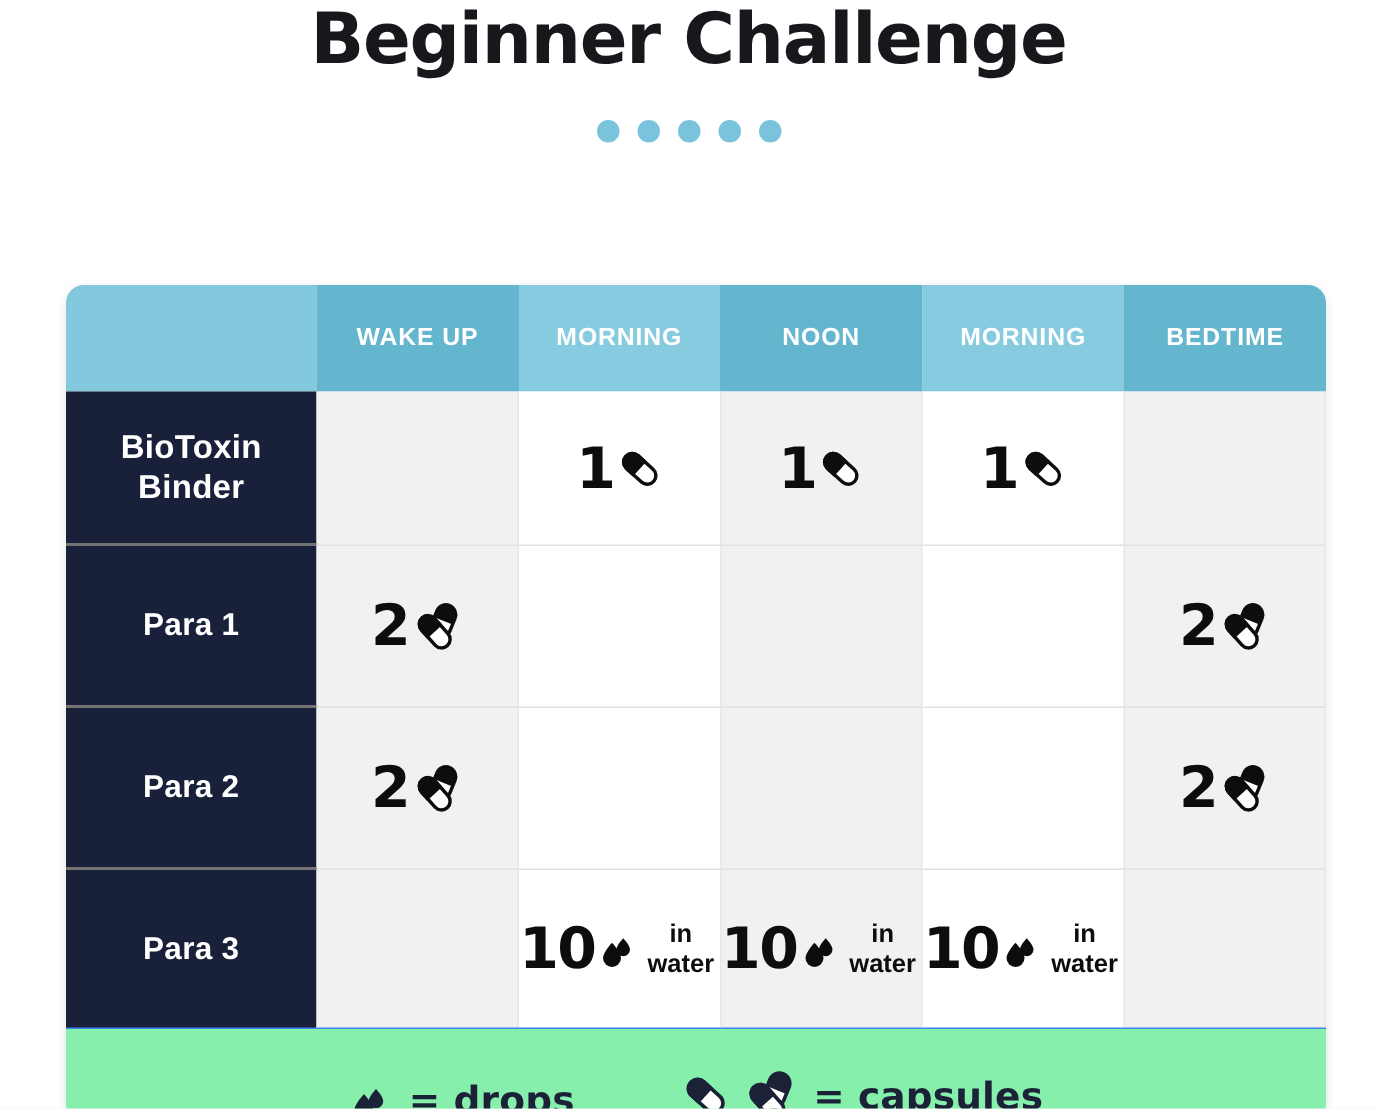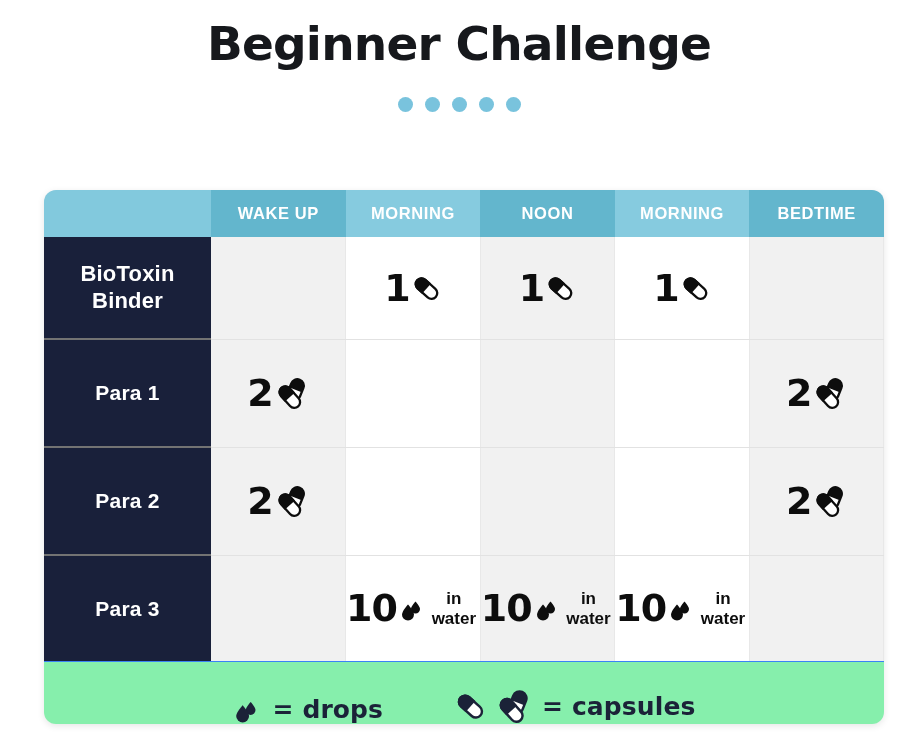--- a/index.html
+++ b/index.html
@@ -21,21 +21,20 @@
     box-sizing: border-box;
   }
 
   
   .title {
     text-align: center;
     font-size: 47px;
     font-weight: 700;
     letter-spacing: -0.8px;
     color: #16181c;
-    padding-top: 17px;
     line-height: 1.15;
     font-family: "DejaVu Sans", sans-serif;
     font-stretch: normal;
   }
 
   
   .dots {
     display: flex;
     justify-content: center;
     align-items: center;
@@ -68,21 +67,21 @@
     table-layout: fixed;
   }
 
   
   col.c-label   { width: 167px; }
   col.c-slot    { width: 134.6px; }
 
   
   thead th {
     height: 47px;
-    padding: 0;
+    padding: 12px;
     color: #ffffff;
     font-size: 16.5px;
     font-weight: 600;
     letter-spacing: 0.6px;
     text-align: center;
     vertical-align: middle;
     font-family: "Liberation Sans", sans-serif;
   }
   th.corner      { background: #82c9dd; }
   th.hd-dark     { background: #63b6cd; }

